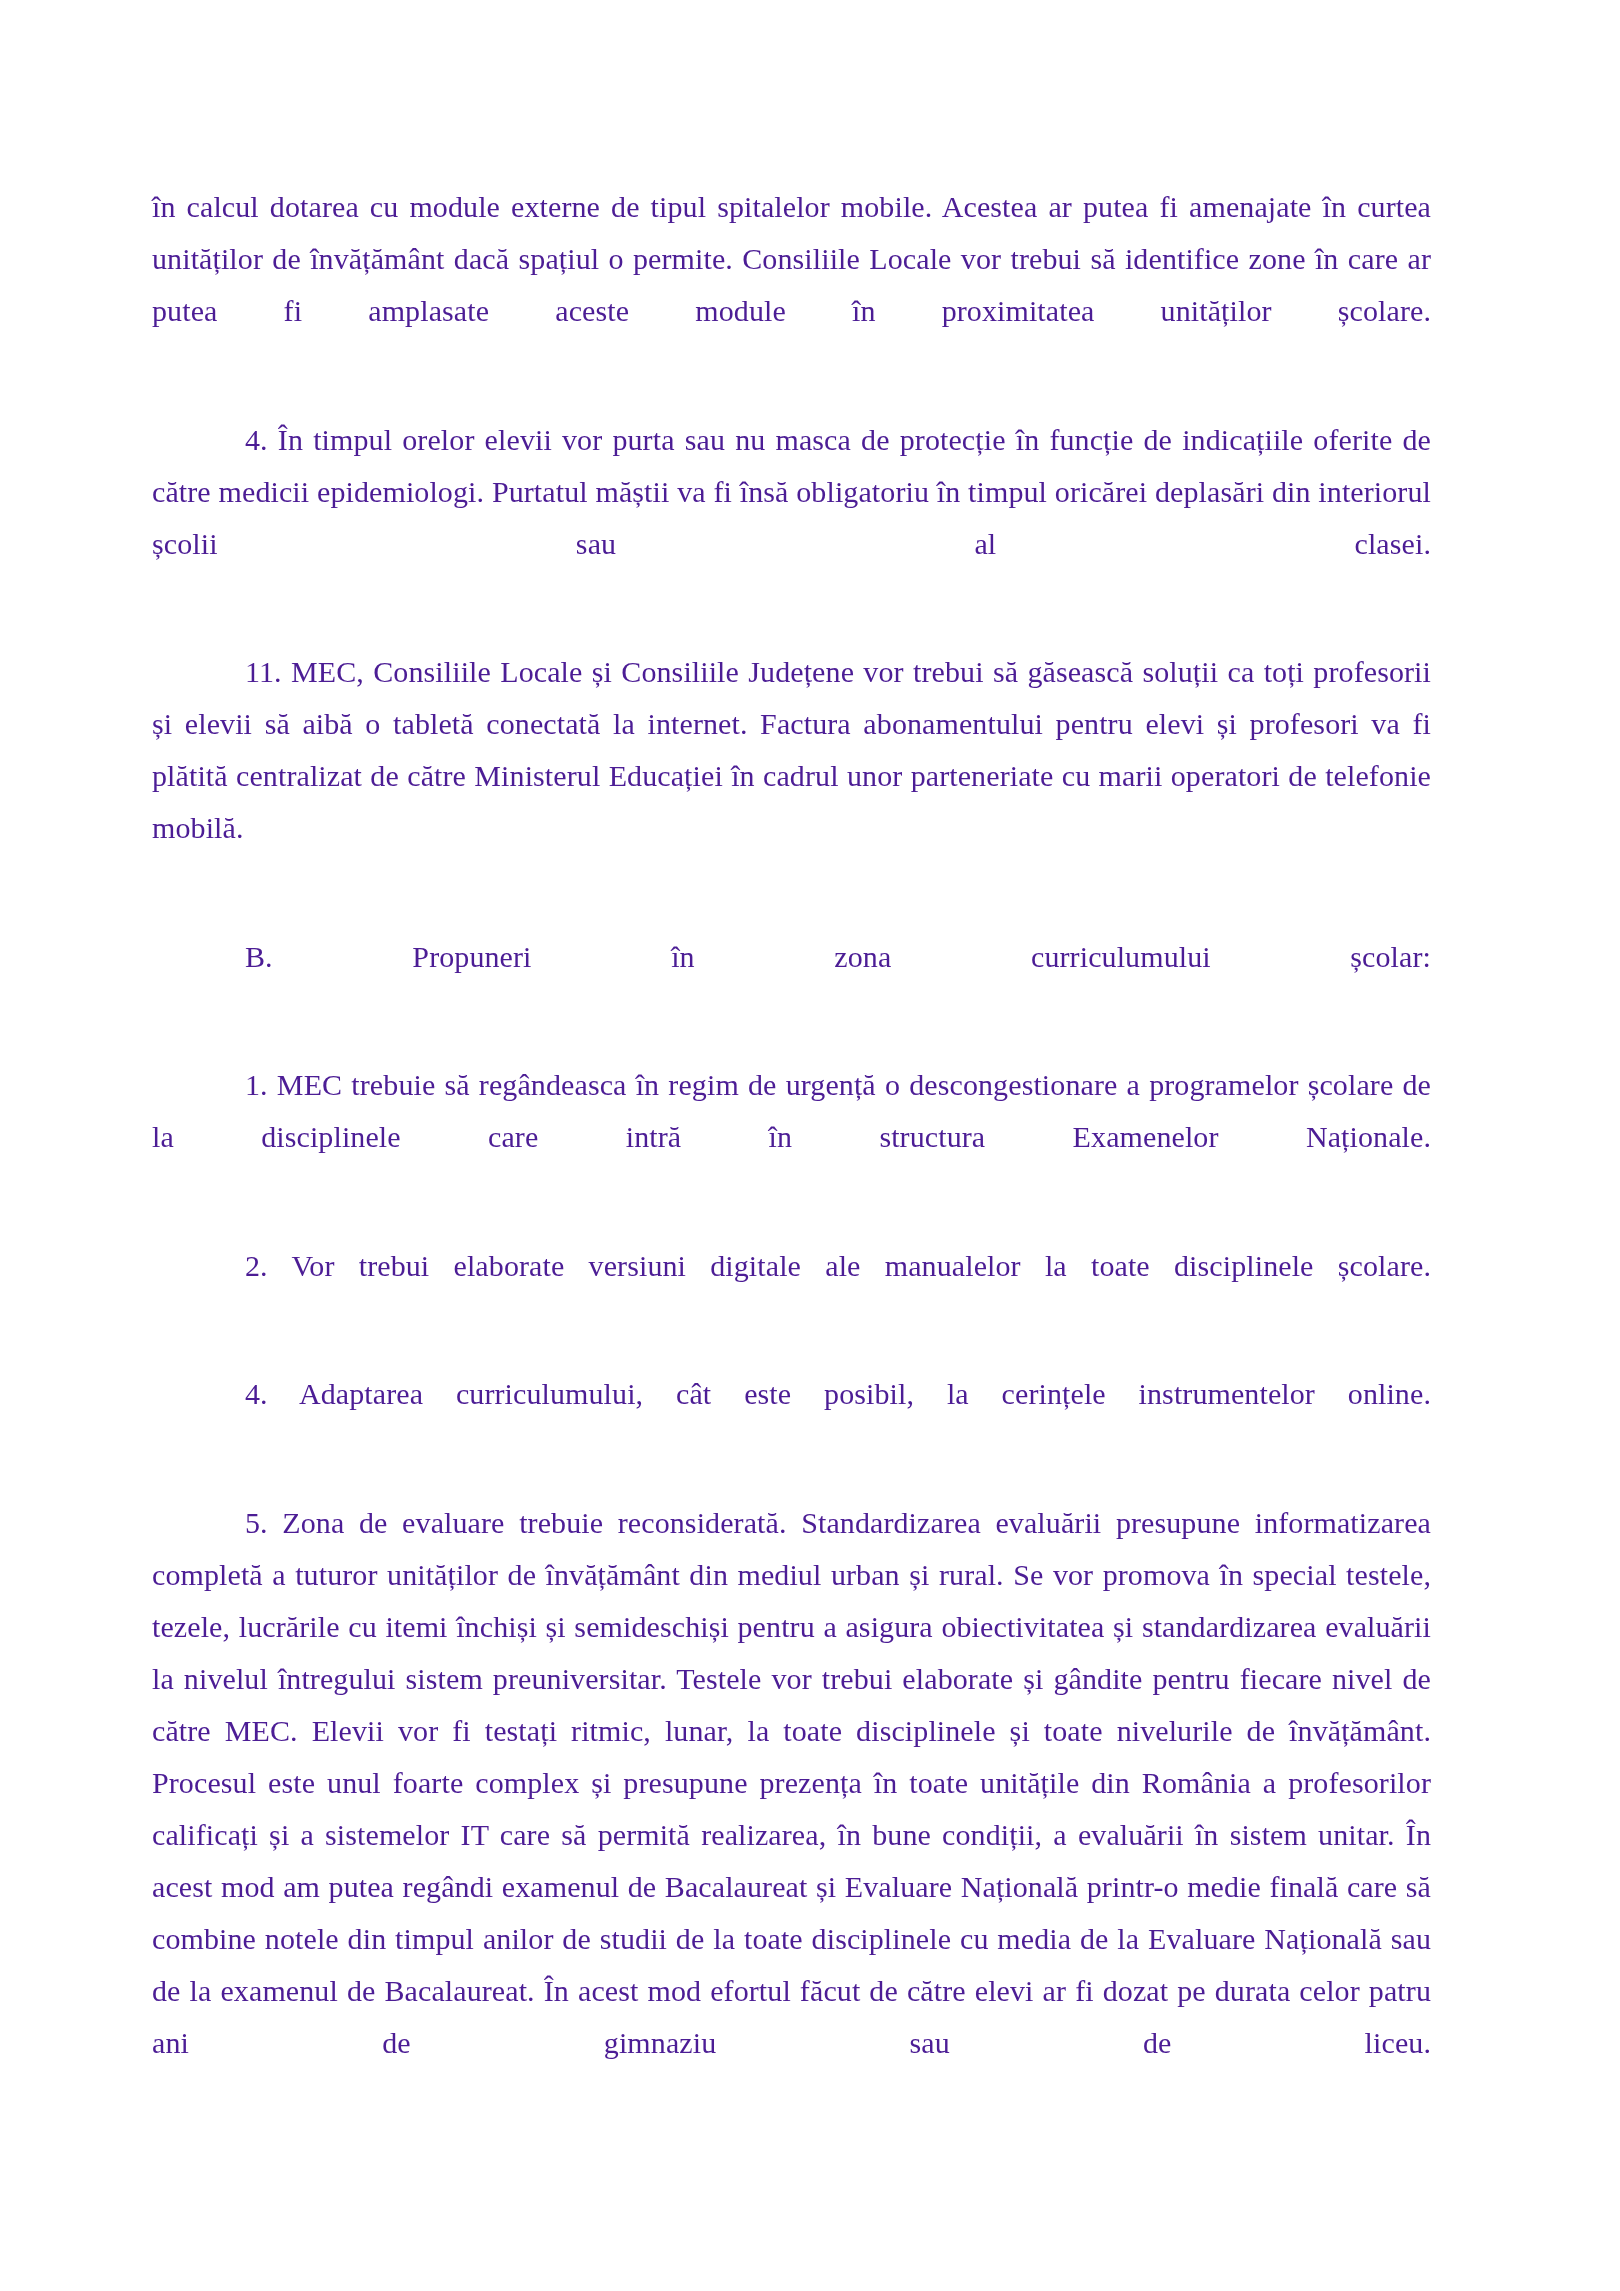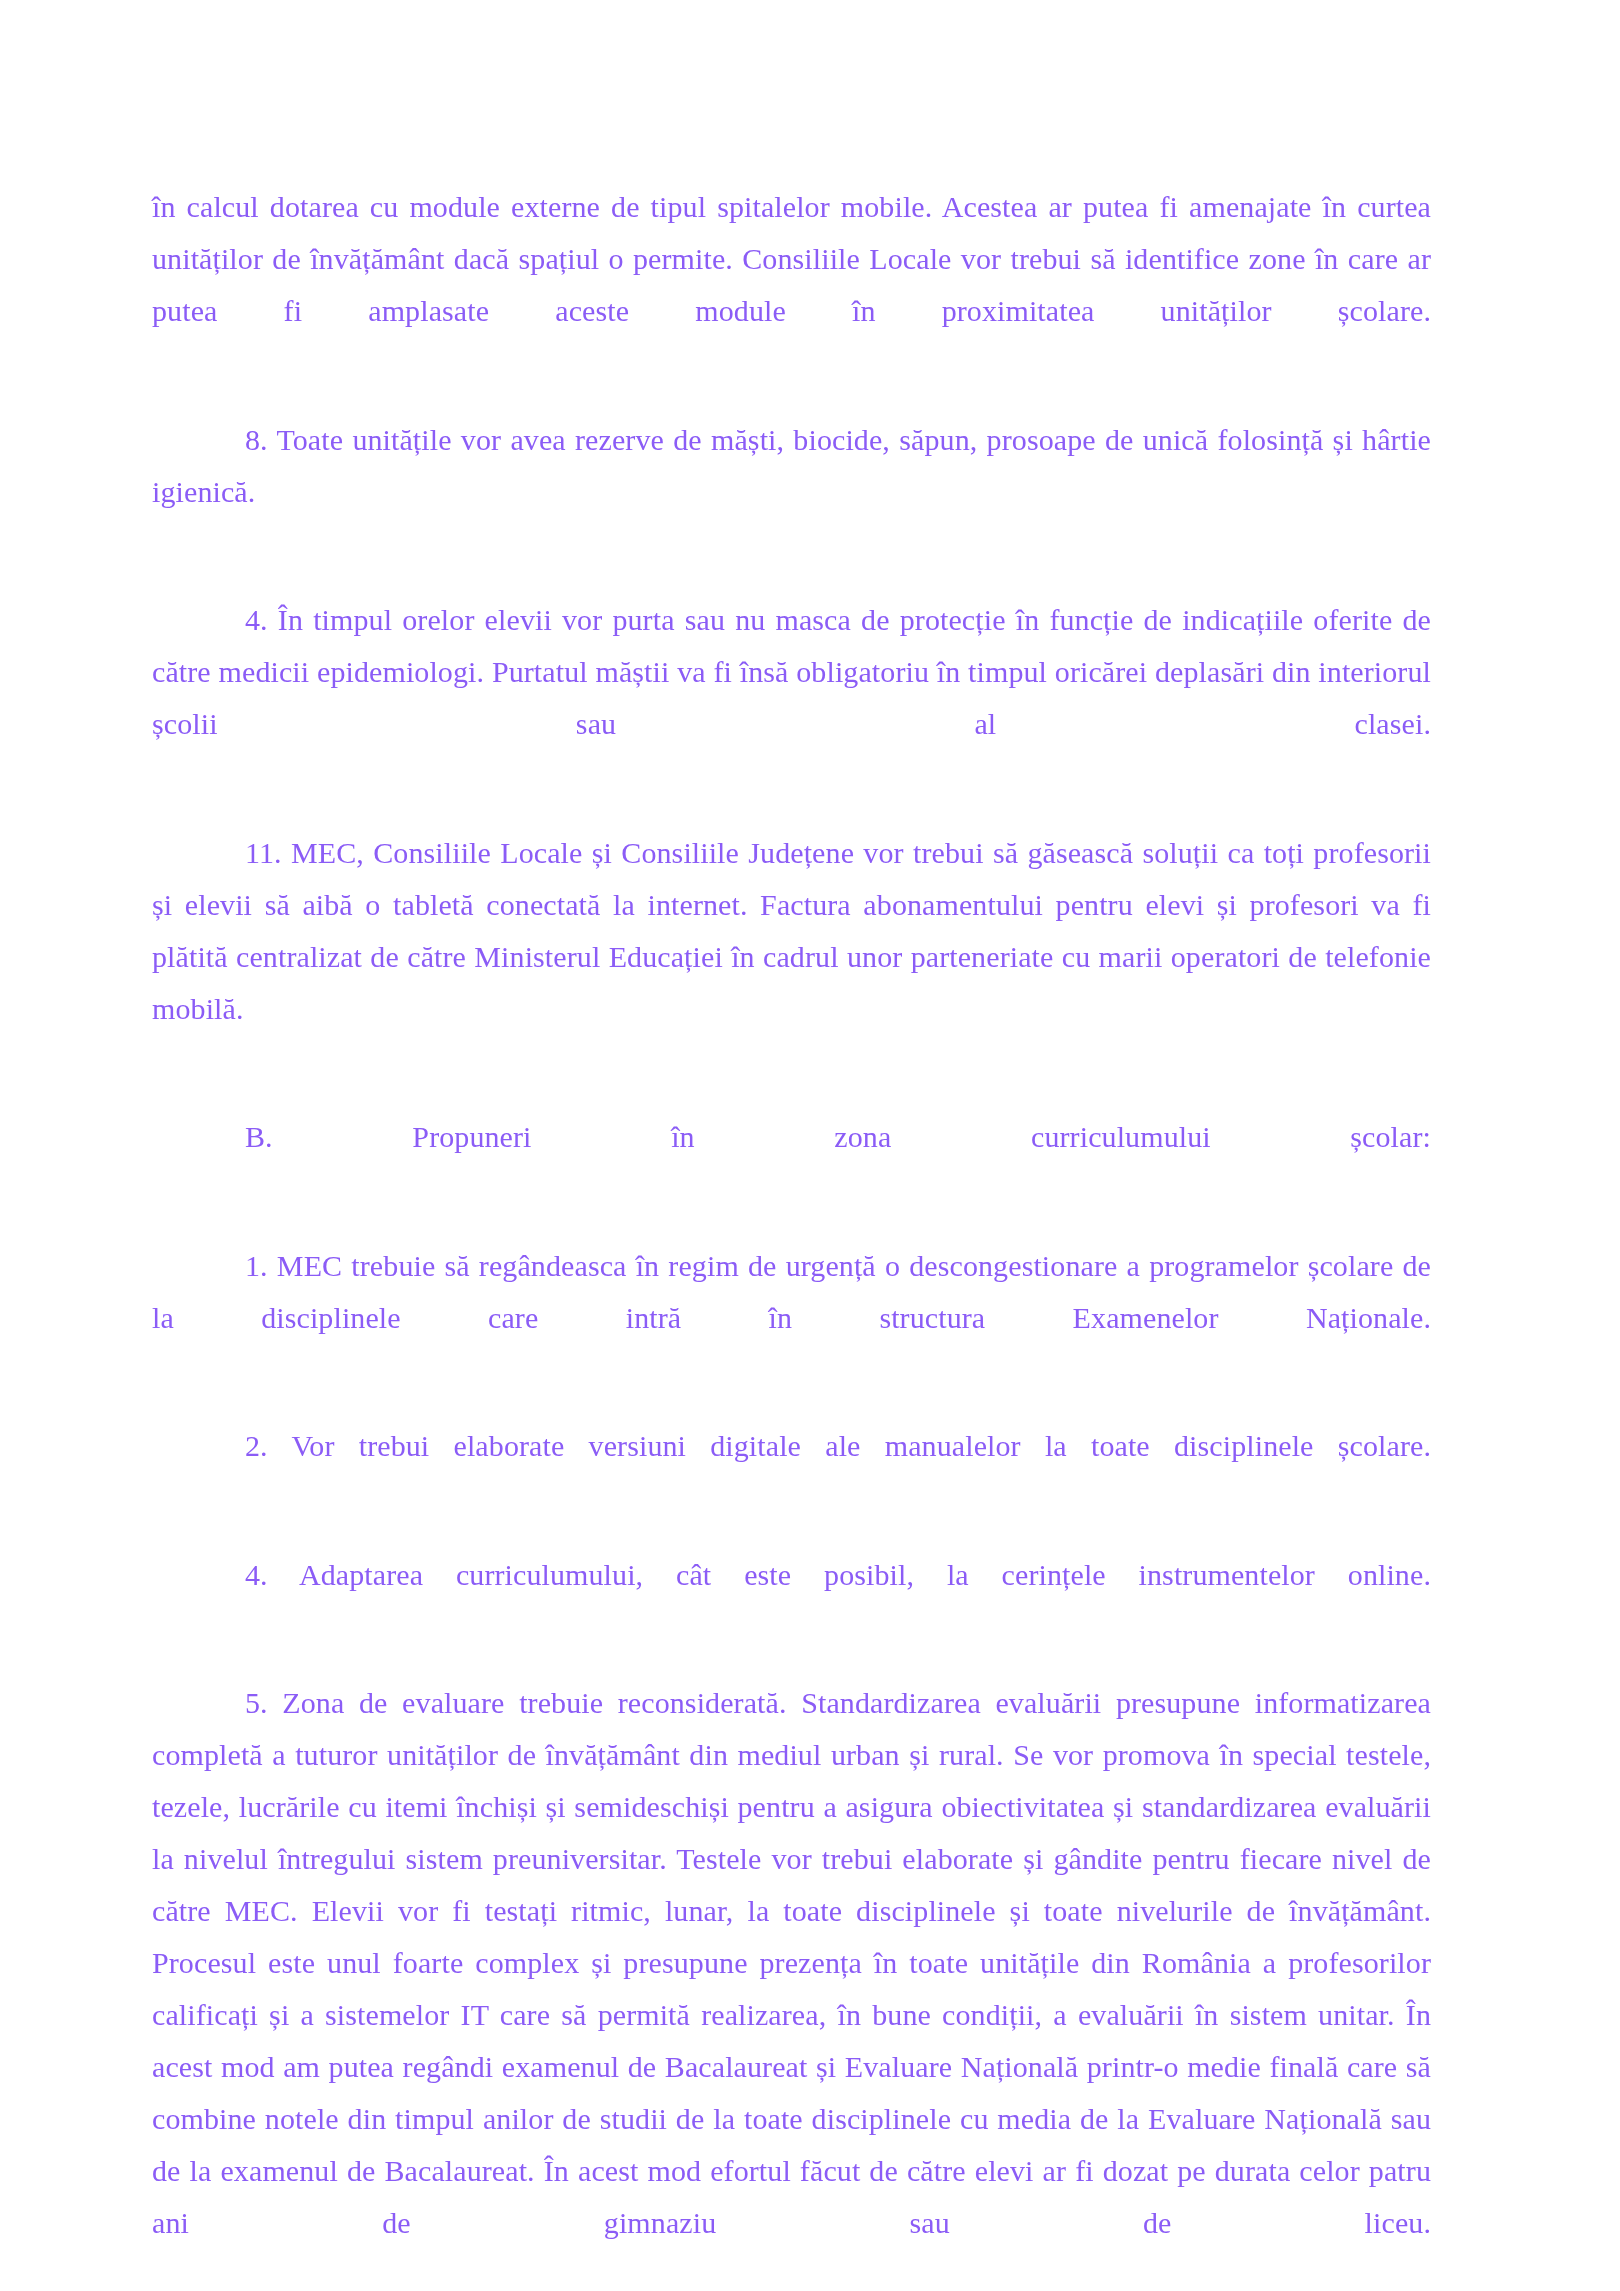--- a/index.html
+++ b/index.html
@@ -28,21 +28,21 @@
     width: 1291px;
   }
   p.para {
     margin: 0 12px 0 0;
     padding: 0;
     font-size: 30px;
     line-height: 52px;
     text-align: justify;
     text-justify: inter-word;
     hyphens: none;
-    color: #8b5cf6;
+    color: #4c1d95;
     letter-spacing: 0.1px;
   }
   p.para + p.para {
     margin-top: 24.5px;
   }
   p.indent {
     text-indent: 93px;
   }
   p.noindent {
     text-indent: 0;
@@ -55,21 +55,20 @@
   }
 </style>
 </head>
 <body>
 
 <div class="page">
   <div class="content">
 
     <p class="para noindent">în calcul dotarea cu module externe de tipul spitalelor mobile. Acestea ar putea fi amenajate în curtea unităților de învățământ dacă spațiul o permite. Consiliile Locale vor trebui să identifice zone în care ar putea fi amplasate aceste module în proximitatea unităților școlare.</p>
 
-    <p class="para indent">8. Toate unitățile vor avea rezerve de măști, biocide, săpun, prosoape de unică folosință și hârtie igienică.</p>
 
     <p class="para indent">4. În timpul orelor elevii vor purta sau nu masca de protecție în funcție de indicațiile oferite de către medicii epidemiologi. Purtatul măștii va fi însă obligatoriu în timpul oricărei deplasări din interiorul școlii sau al clasei.</p>
 
 
     <p class="para indent">11. MEC, Consiliile Locale și Consiliile Județene vor trebui să găsească soluții ca toți profesorii și elevii să aibă o tabletă conectată la internet. Factura abonamentului pentru elevi și profesori va fi plătită centralizat de către Ministerul Educației în cadrul unor parteneriate cu marii operatori de telefonie mobilă.</p>
 
     <p class="para indent">B. Propuneri în zona curriculumului școlar:</p>
 
     <p class="para indent">1. MEC trebuie să regândeasca în regim de urgență o descongestionare a programelor școlare de la disciplinele care intră în structura Examenelor Naționale.</p>
 

